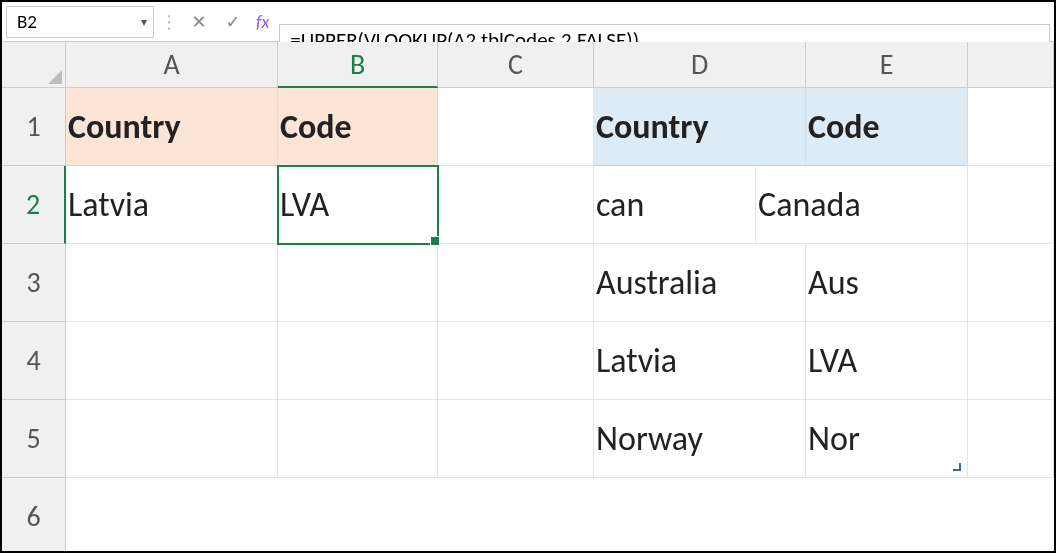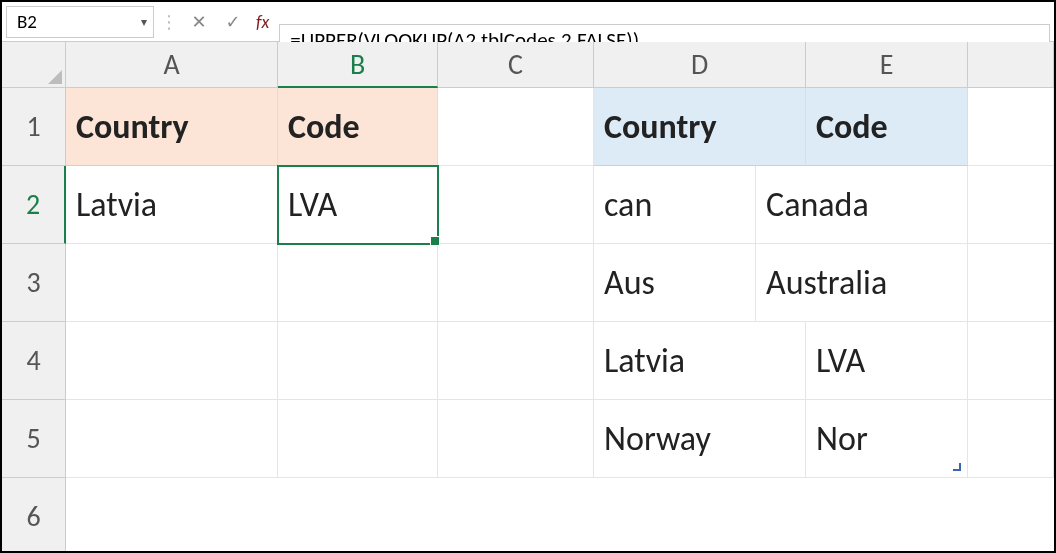--- a/index.html
+++ b/index.html
@@ -45,21 +45,21 @@
     height: 30px;
     display: flex;
     align-items: center;
     justify-content: center;
     color: #888;
     font-size: 18px;
   }
   .fx-label {
     font-style: italic;
     font-size: 18px;
-    color: #7f1d1d;
+    color: #8b5cf6;
     padding: 0 6px 0 4px;
   }
   .formula-input {
     flex: 1;
     height: 32px;
     border: 1px solid #ccc;
     padding: 0 10px;
     font-size: 21px;
     background: #fff;
     display: flex;
@@ -116,21 +116,21 @@
     font-size: 28px;
     color: #555;
   }
   .row {
     display: flex;
     height: 78px;
   }
   .cell {
     border-right: 1px solid #e5e5e5;
     border-bottom: 1px solid #e5e5e5;
-    padding: 0 10px;
+    padding: 0 2px;
     display: flex;
     align-items: center;
     font-size: 34px;
     color: #222;
     position: relative;
   }
   .cA { width: 212px; }
   .cB { width: 160px; }
   .cC { width: 156px; }
   .cD { width: 212px; }
@@ -235,22 +235,22 @@
           <div class="cell cB active-cell">LVA</div>
           <div class="cell cC"></div>
           <div class="cell cE">can</div>
           <div class="cell cD">Canada</div>
           <div class="cell cRest"></div>
         </div>
         <div class="row">
           <div class="cell cA"></div>
           <div class="cell cB"></div>
           <div class="cell cC"></div>
+          <div class="cell cD">Australia</div>
           <div class="cell cE">Aus</div>
-          <div class="cell cD">Australia</div>
           <div class="cell cRest"></div>
         </div>
         <div class="row">
           <div class="cell cA"></div>
           <div class="cell cB"></div>
           <div class="cell cC"></div>
           <div class="cell cD">Latvia</div>
           <div class="cell cE">LVA</div>
           <div class="cell cRest"></div>
         </div>

